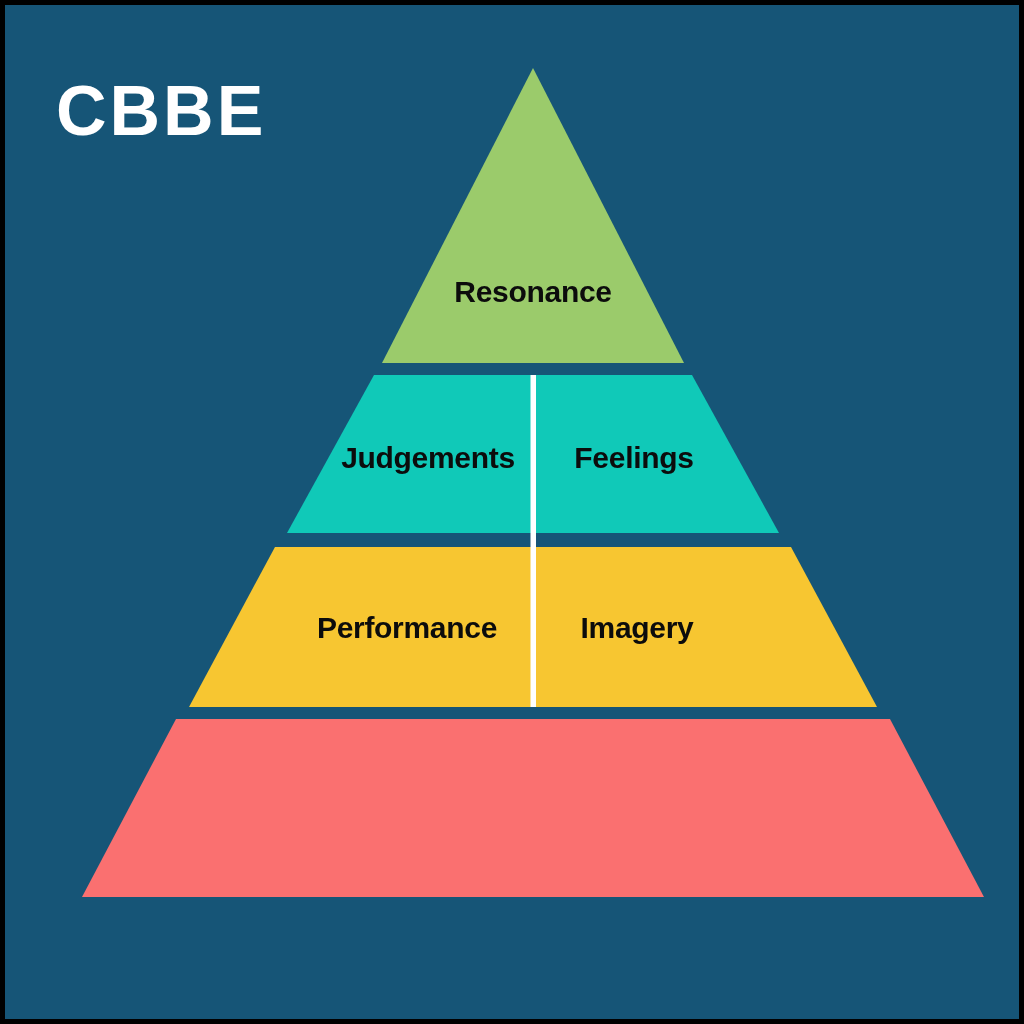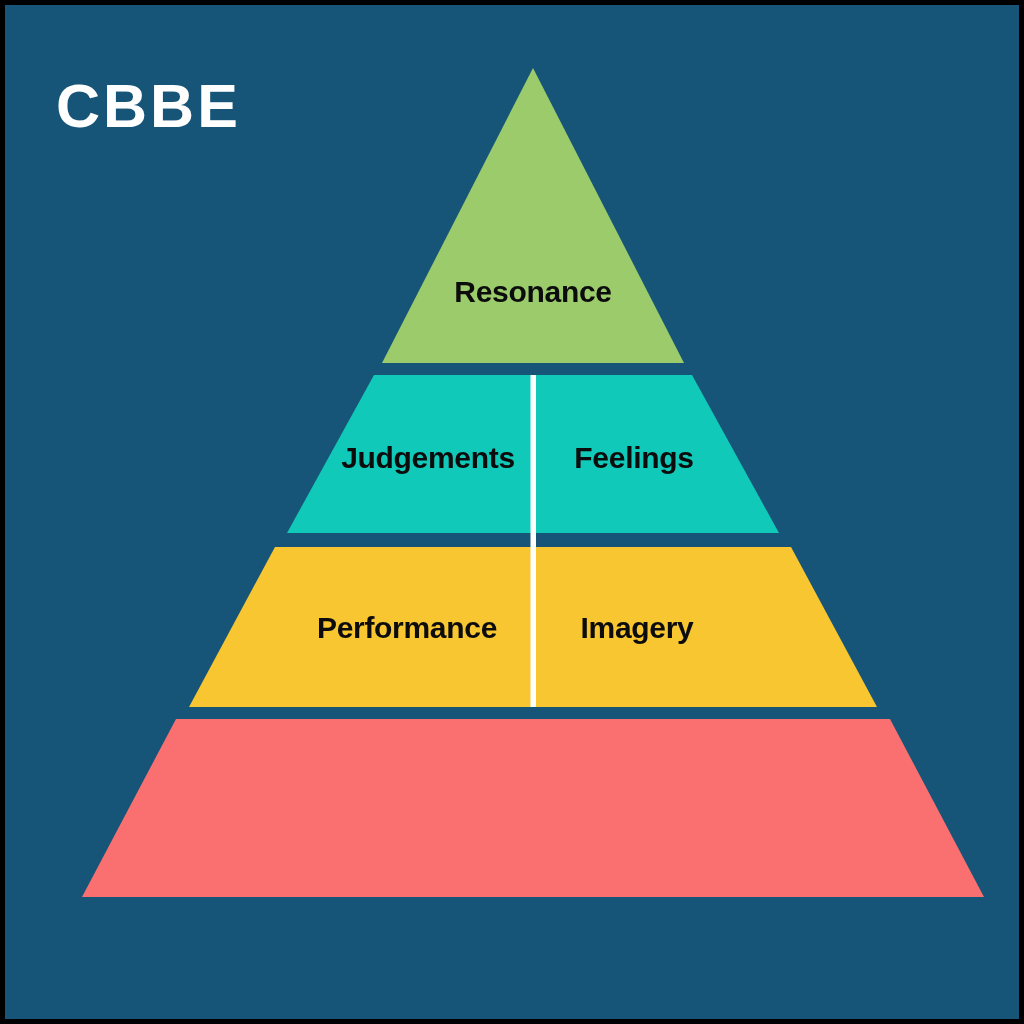--- a/index.html
+++ b/index.html
@@ -24,21 +24,21 @@
     top: 5px; left: 5px;
     width: 1014px;
     height: 1014px;
     background: #165577;
   }
   .app-title {
     position: absolute;
     left: 56px;
     top: 76px;
     margin: 0;
-    font-size: 61px;
+    font-size: 70px;
     line-height: 1;
     font-weight: 800;
     letter-spacing: 3px;
     color: #ffffff;
   }
   svg.pyramid {
     position: absolute;
     top: 0; left: 0;
     width: 1024px;
     height: 1024px;

